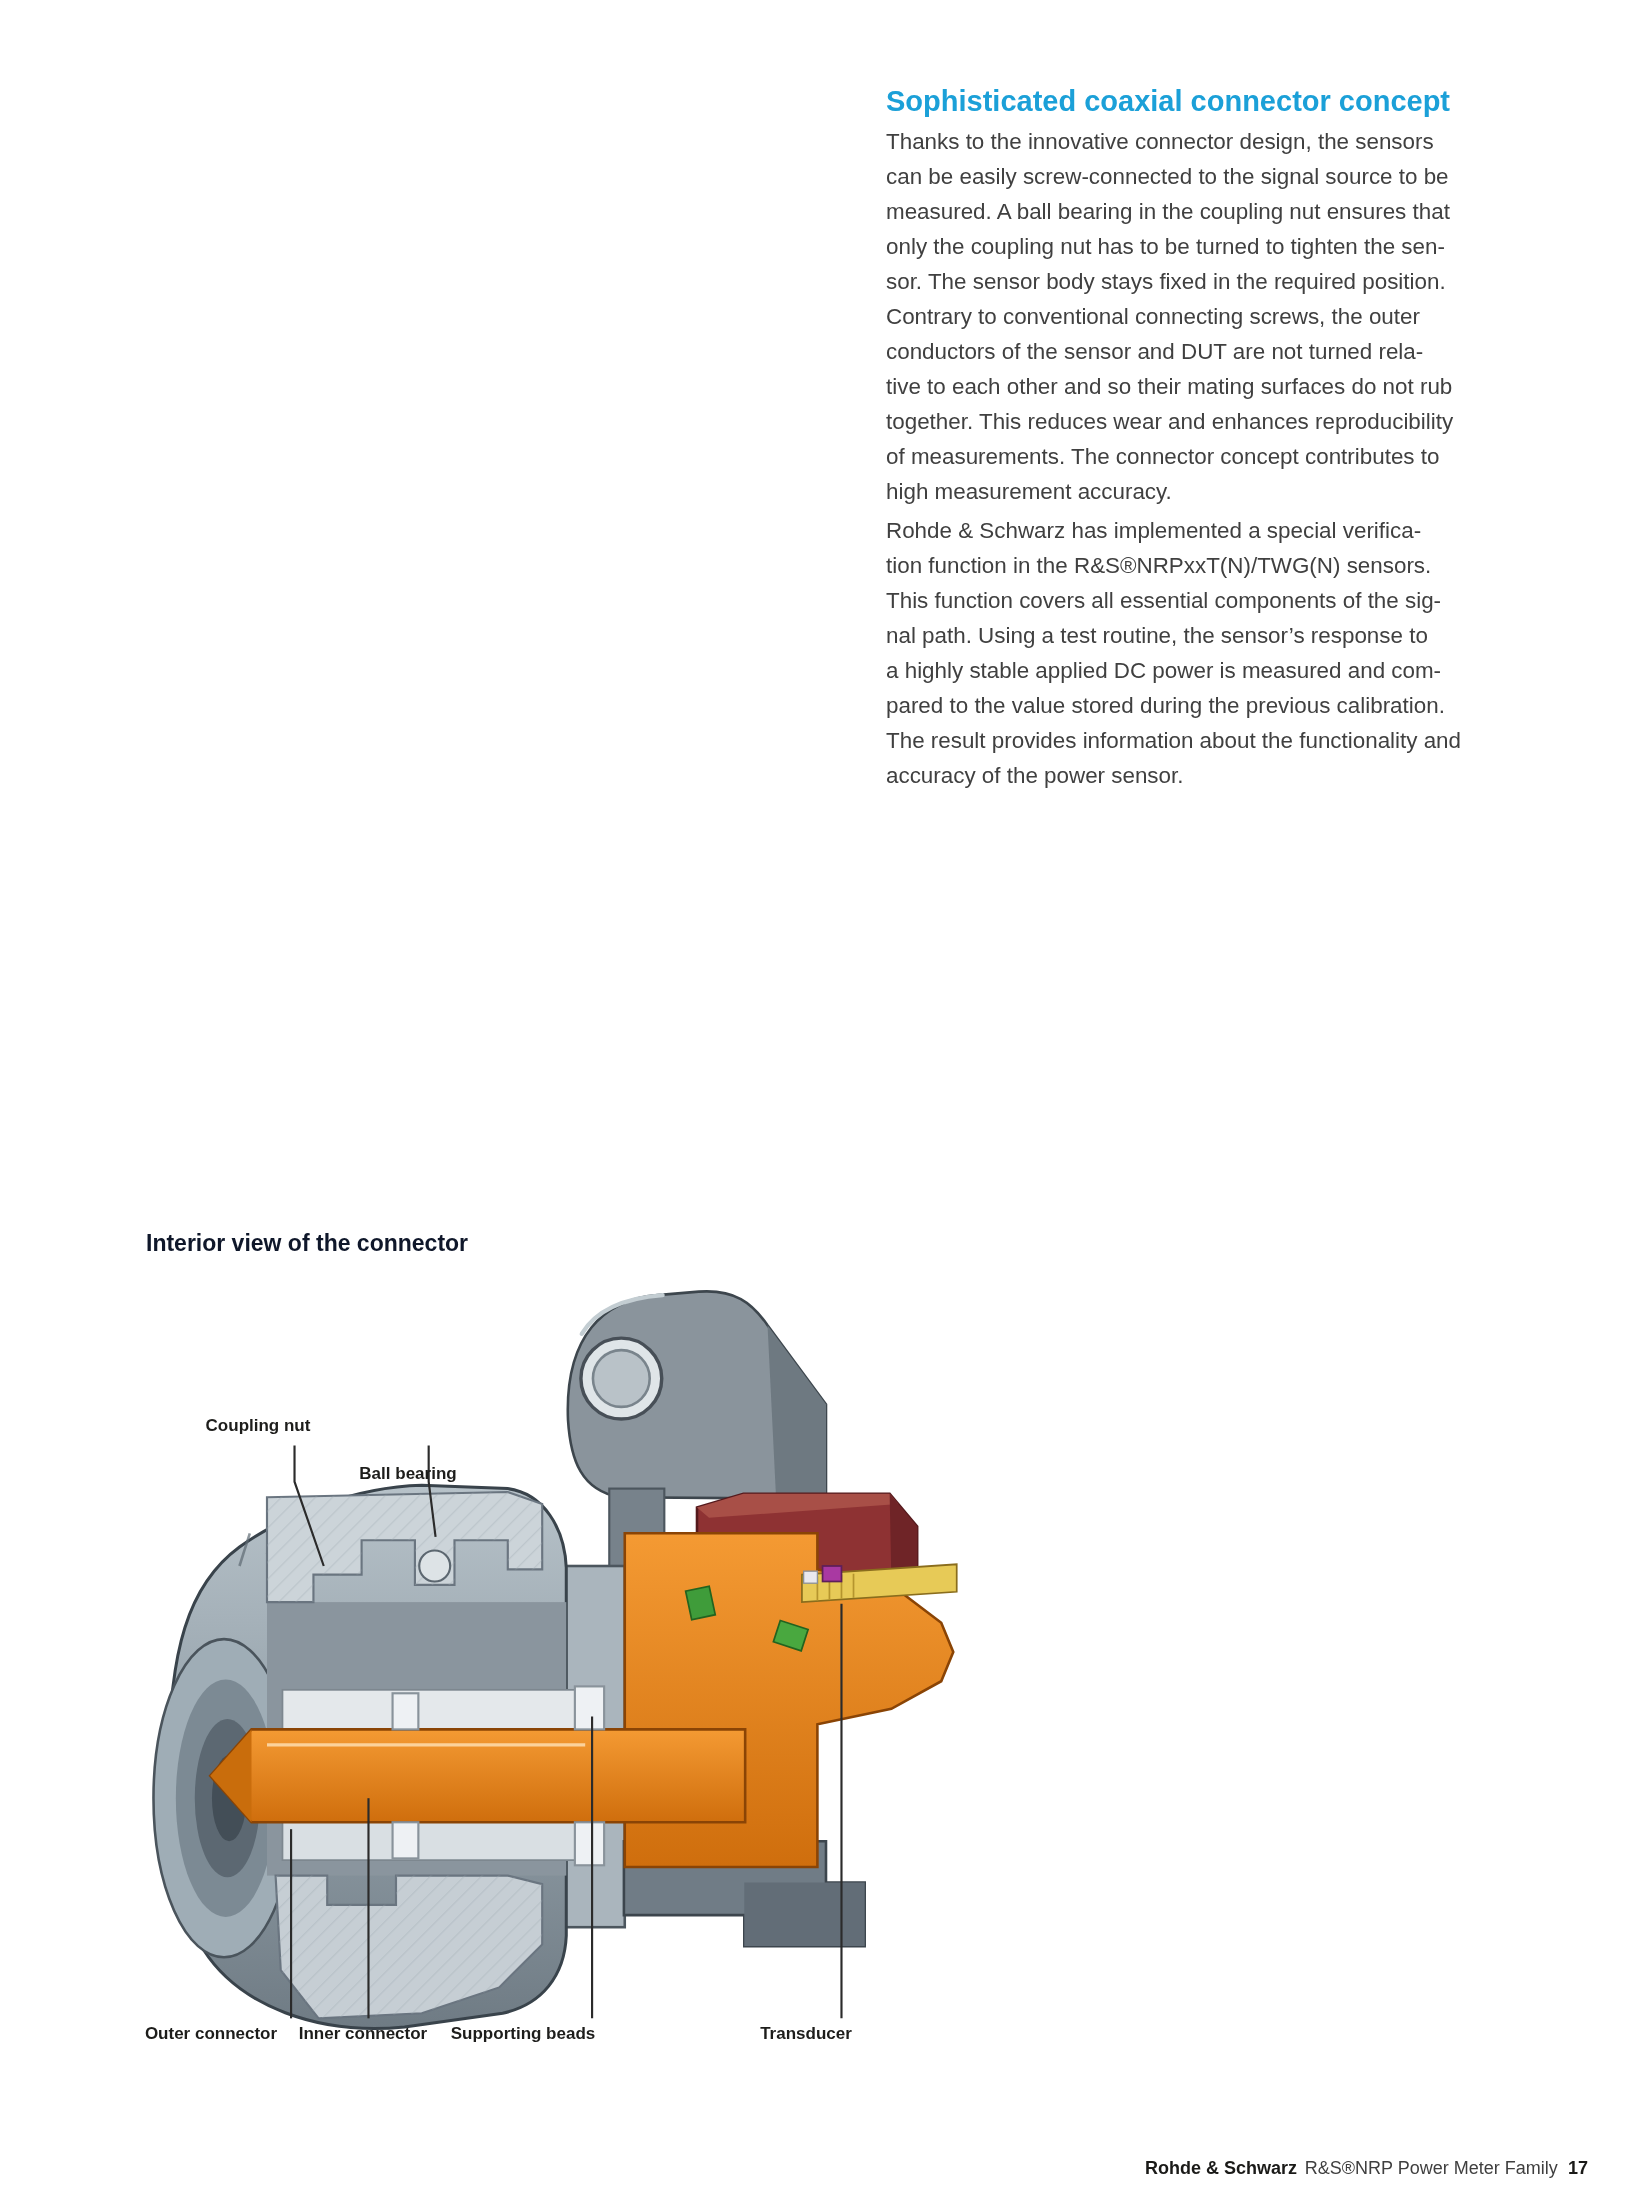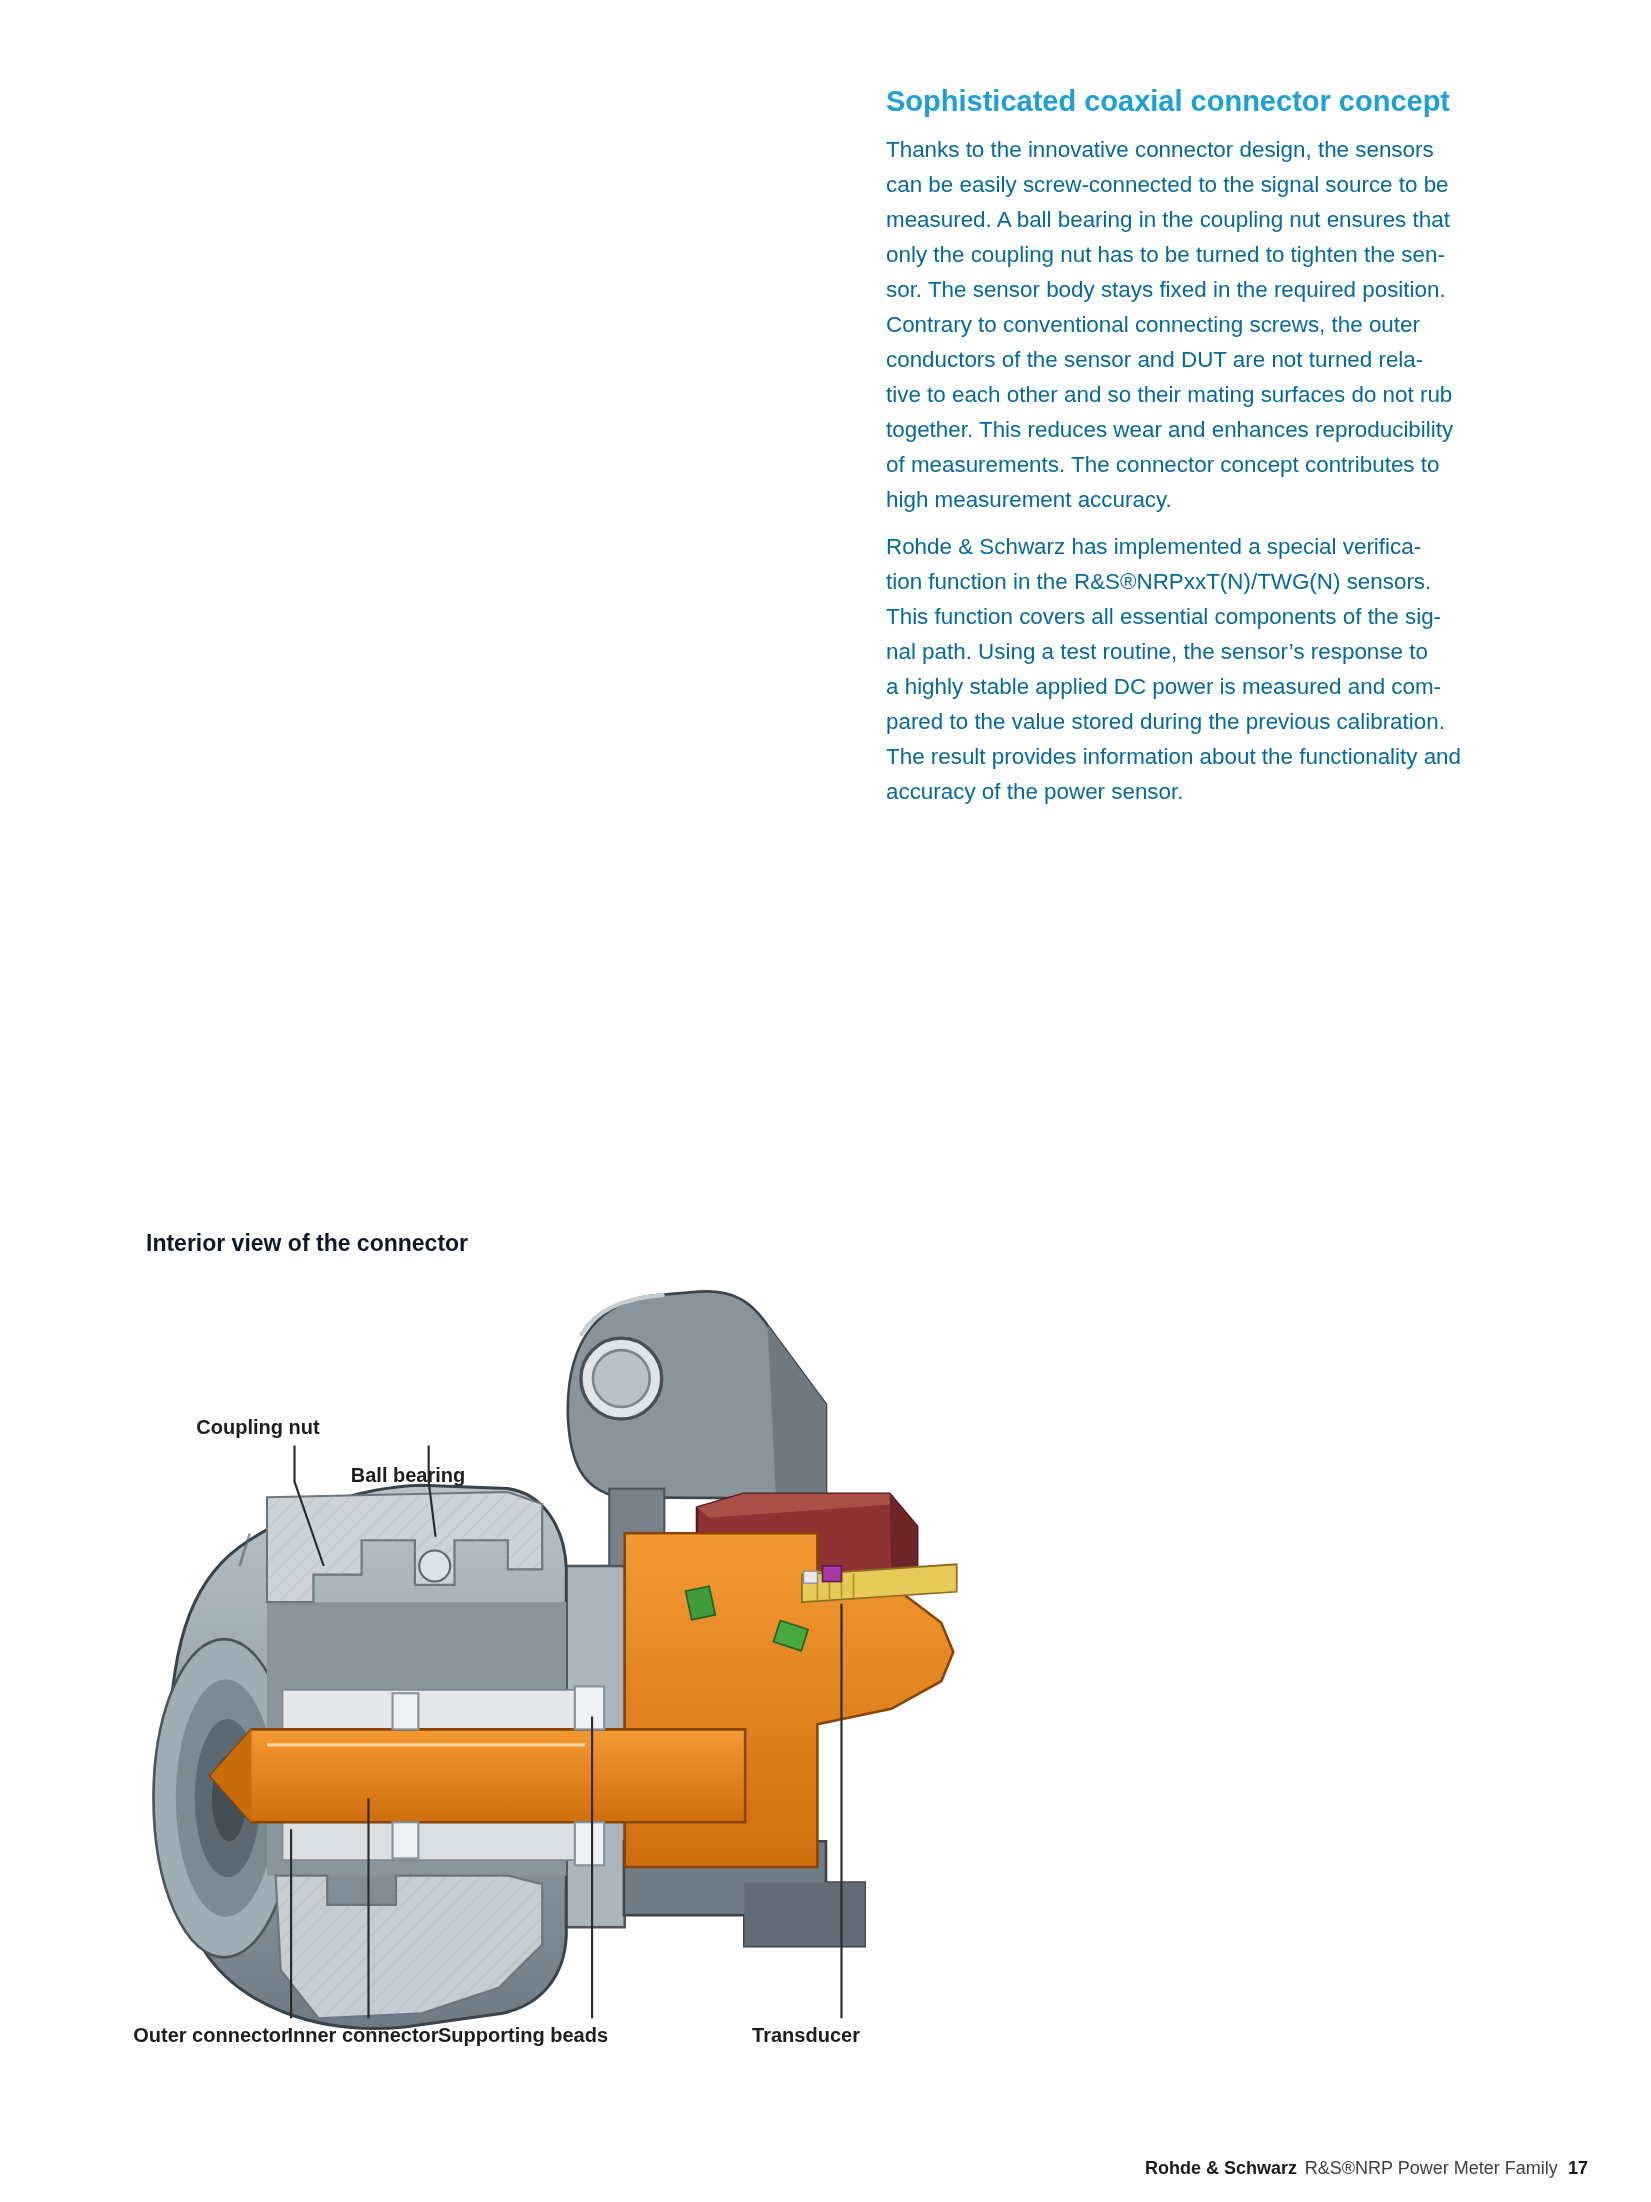--- a/index.html
+++ b/index.html
@@ -3,26 +3,26 @@
 <meta charset="utf-8">
 <style>
   * { margin:0; padding:0; box-sizing:border-box; }
   html,body { background:#ffffff; }
   body { width:1652px; height:2203px; font-family:"Liberation Sans", sans-serif; }
   .page { position:relative; width:1652px; height:2203px; background:#ffffff; overflow:hidden; }
 
   .text-col { position:absolute; left:886px; top:82px; width:714px; }
   .h-cyan { color:#1ba0d8; font-size:29px; font-weight:bold; line-height:38px; }
   .h-gap { margin-top:41px; }
-  .body-text { font-size:22.4px; line-height:35px; color:#0369a1; margin-top:12px; }
+  .body-text { font-size:22.4px; line-height:35px; color:#404040; margin-top:4px; }
 
   .fig-title { position:absolute; left:146px; top:1230px; font-size:23px; font-weight:bold; color:#0f172a; }
   .fig { position:absolute; left:138px; top:1282px; width:860px; height:826px; }
   .fig svg { position:absolute; left:0; top:0; }
-  .fig-label { position:absolute; transform:translateX(-50%); font-size:20px; font-weight:bold;
+  .fig-label { position:absolute; transform:translateX(-50%); font-size:17px; font-weight:bold;
                color:#1d1d1b; white-space:nowrap; }
 
   .footer { position:absolute; top:2135px; right:64px; font-size:18px; color:#3f3f3f; white-space:nowrap;margin-top:23px; }
   .footer .brand { font-weight:bold; color:#1a1a18; margin-right:7.7px; }
   .footer .page-num { font-weight:bold; color:#1a1a18; margin-left:10.3px; }
 </style>
 </head>
 <body>
 
 <div class="page">

